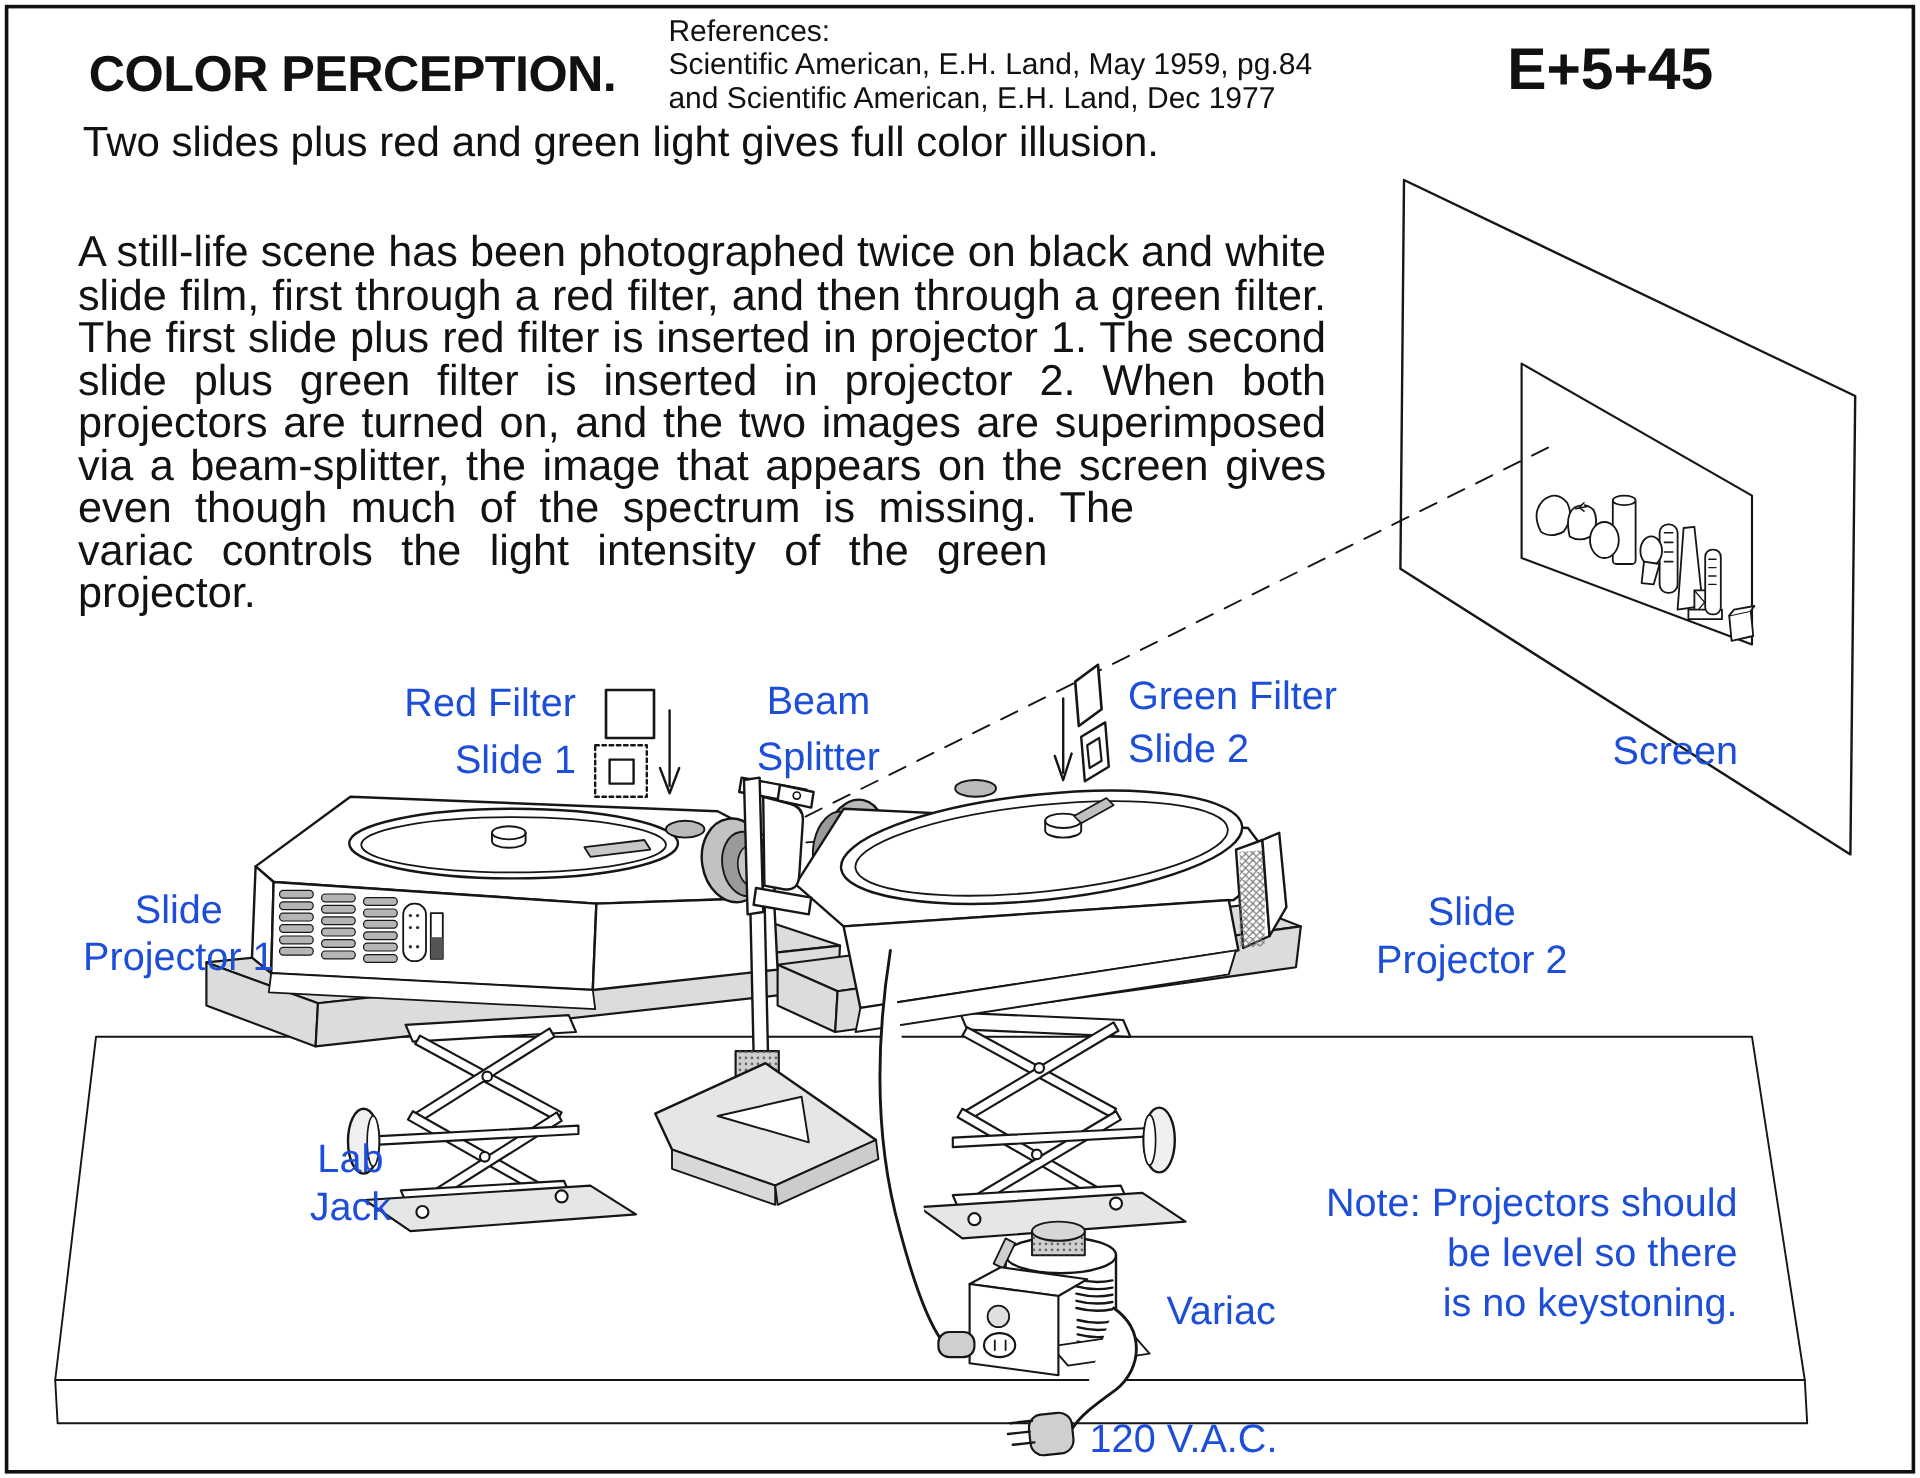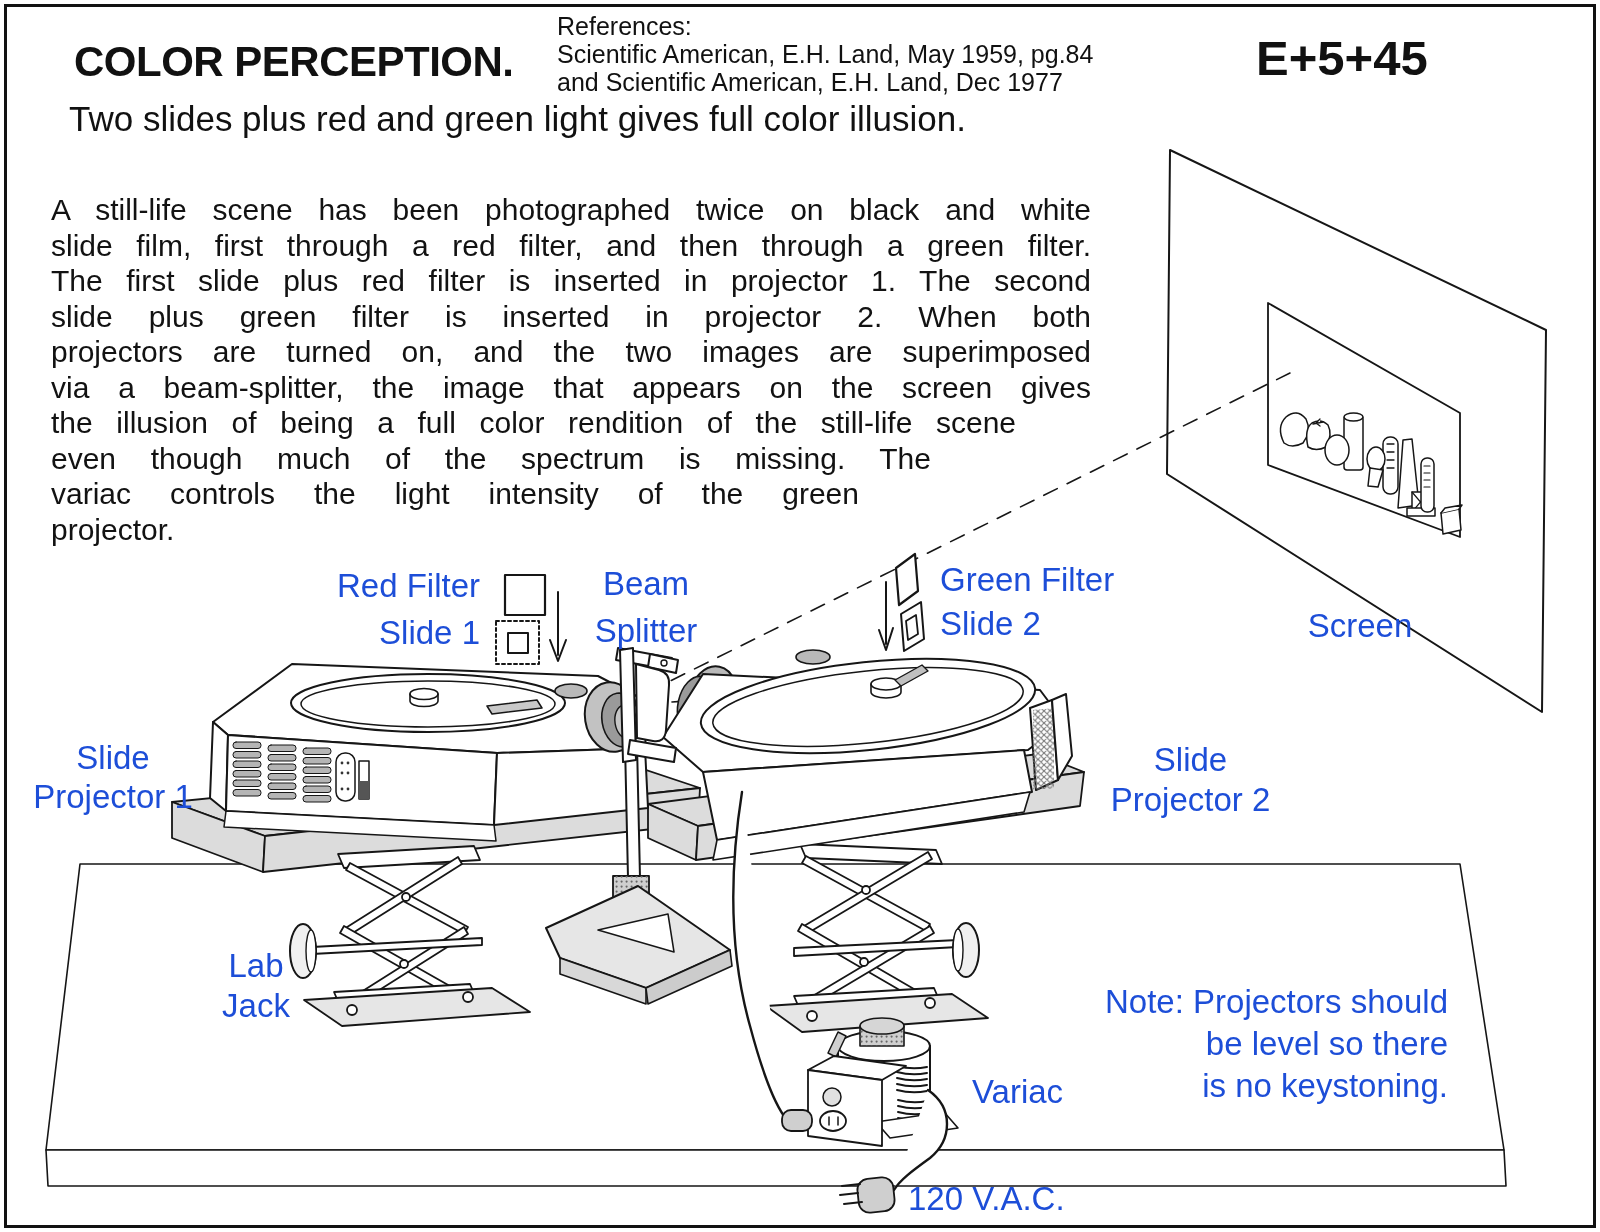--- a/index.html
+++ b/index.html
@@ -7,25 +7,25 @@
     position:relative;width:1600px;height:1232px;background:#ffffff;
     font-family:"Liberation Sans","DejaVu Sans",sans-serif;color:#111;
     overflow:hidden;margin:0 auto;
   }
   .frame{position:absolute;left:4px;top:4px;right:4px;bottom:4px;border:3px solid #111;pointer-events:none;}
   .abs{position:absolute;white-space:nowrap;}
   .title{font-size:42px;font-weight:bold;letter-spacing:-0.5px;}
   .refs{font-size:25px;line-height:28px;}
   .code{font-size:49px;font-weight:bold;}
   .subtitle{font-size:35px;}
-  .para{position:absolute;left:51px;top:192px;font-size:30px;color:#121212;}
+  .para{position:absolute;left:65px;top:192px;font-size:36px;color:#121212;}
   .pline{display:block;height:35.5px;line-height:35.5px;text-align:justify;text-align-last:justify;white-space:normal;}
   .pline.noj{text-align:center;text-align-last:left;}
   .lbl{position:absolute;font-size:33px;line-height:40px;color:#1d4ed8;}
-  .ctr{text-align:center;}
+  .ctr{text-align:center;margin-left:36px;}
   .rt{text-align:right;}
   svg.art{position:absolute;left:0;top:0;}
 </style>
 </head>
 <body>
 
 <div class="page">
   <div class="frame"></div>
 
   <svg class="art" width="1600" height="1232" viewBox="0 0 1600 1232" fill="none" stroke="#161616" stroke-width="2" stroke-linejoin="round" stroke-linecap="round">
@@ -273,21 +273,20 @@
 
   <div class="abs subtitle" style="left:69px;top:99px;text-align:right;">Two slides plus red and green light gives full color illusion.</div>
 
   <div class="para" style="width:1045px;">
     <span class="pline" style="width:1040px;">A still-life scene has been photographed twice on black and white</span>
     <span class="pline" style="width:1040px;">slide film, first through a red filter, and then through a green filter.</span>
     <span class="pline" style="width:1040px;">The first slide plus red filter is inserted in projector 1. The second</span>
     <span class="pline" style="width:1040px;">slide plus green filter is inserted in projector 2. When both</span>
     <span class="pline" style="width:1040px;">projectors are turned on, and the two images are superimposed</span>
     <span class="pline" style="width:1040px;">via a beam-splitter, the image that appears on the screen gives</span>
-    <span class="pline" style="width:965px;">the illusion of being a full color rendition of the still-life scene</span>
     <span class="pline" style="width:880px;">even though much of the spectrum is missing. The</span>
     <span class="pline" style="width:808px;">variac controls the light intensity of the green</span>
     <span class="pline noj">projector.</span>
   </div>
 
   <div class="lbl rt" style="left:272px;top:566px;width:208px;">Red Filter</div>
   <div class="lbl rt" style="left:272px;top:613px;width:208px;">Slide 1</div>
 
   <div class="lbl ctr" style="left:558px;top:560px;width:176px;line-height:47px;">
     <div>Beam</div>

